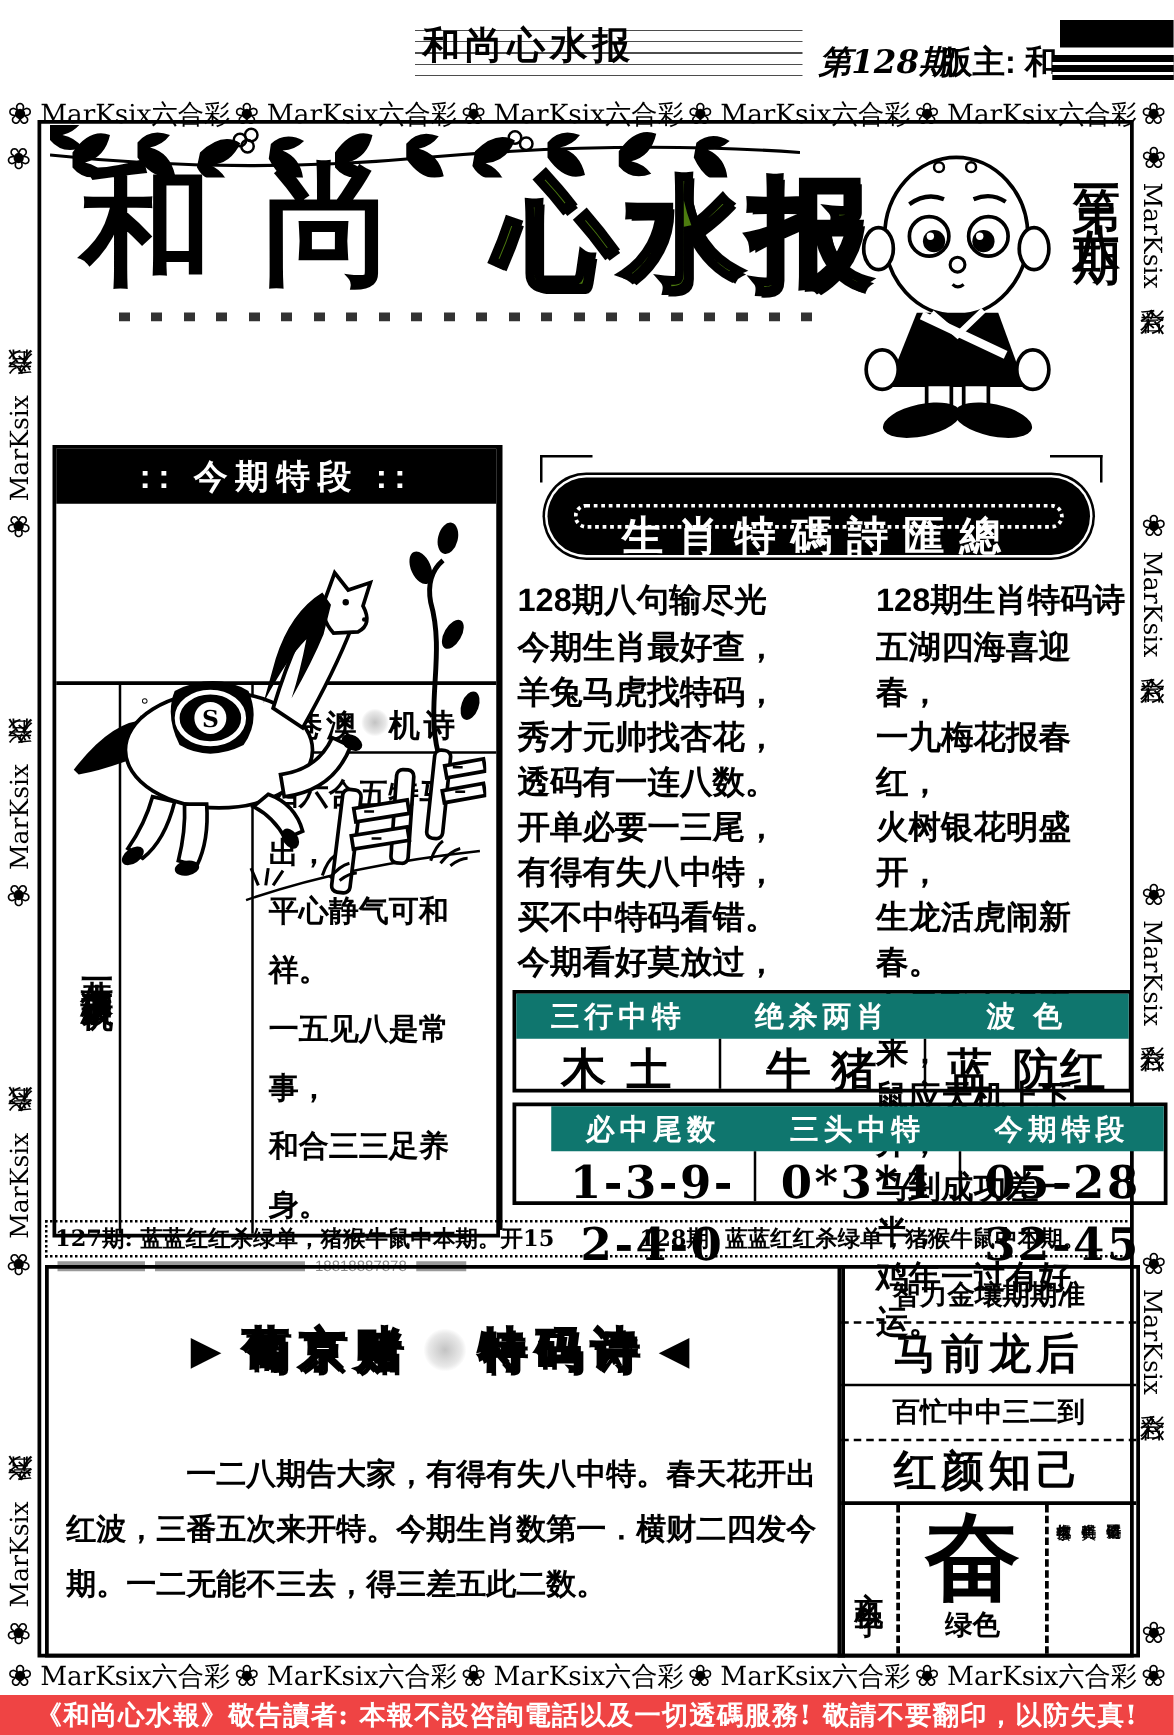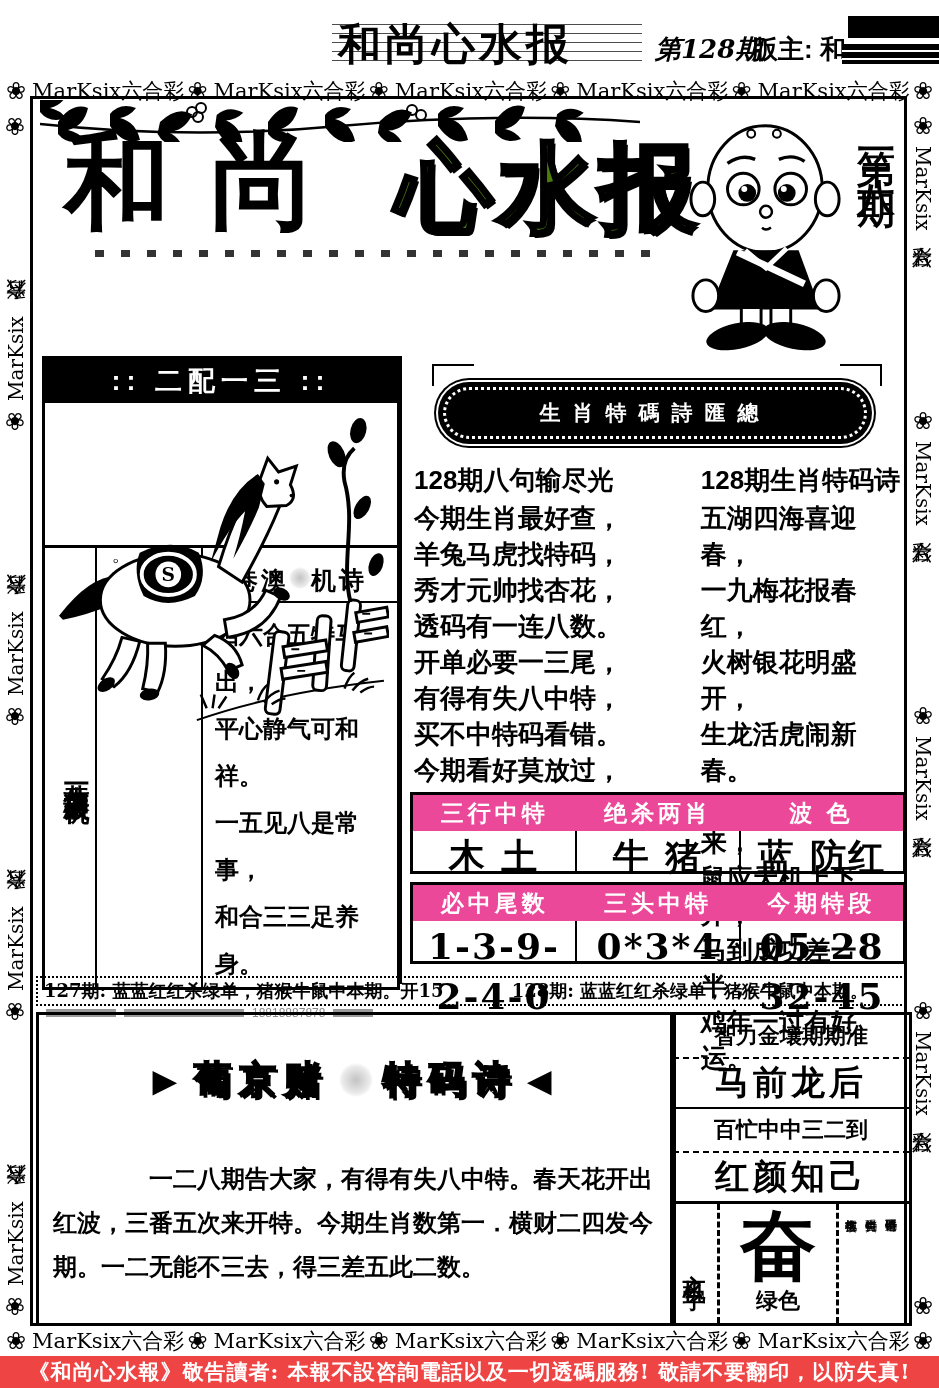--- a/index.html
+++ b/index.html
@@ -6,21 +6,21 @@
   body{width:939px;height:1388px;position:relative;background:#fff;color:#000;
        font-family:"Liberation Sans",sans-serif;overflow:hidden;}
   .abs{position:absolute;}
   .s{font-family:"DejaVu Serif",serif;}
   .b{font-weight:bold;}
 
   
   #top-header{left:0;top:6px;width:939px;height:66px;}
   .ruled{left:332px;top:18px;width:310px;height:44px;
          background:repeating-linear-gradient(#000 0 1px,transparent 1px 9px);opacity:.7;}
-  #top-title{left:338px;top:10px;font-size:43px;font-weight:900;letter-spacing:4px;}
+  #top-title{left:338px;top:10px;font-size:30px;font-weight:900;letter-spacing:4px;}
   #top-issue{left:655px;top:26px;font-size:26px;font-style:italic;}
   #top-publisher{left:752px;top:26px;font-size:26px;}
   .redact{left:848px;top:10px;width:91px;height:22px;background:#000;}
   .redact2{left:842px;top:38px;width:97px;height:20px;background:#000;
            background-image:repeating-linear-gradient(#000 0 6px,#fff 6px 8px);}
 
   
   .bstrip{display:flex;justify-content:space-between;align-items:center;
           font-family:"DejaVu Serif",serif;font-size:21px;}
   .bstrip .list{display:contents;}
@@ -69,33 +69,33 @@
       border-bottom:2px solid #000;font-family:"DejaVu Serif",serif;letter-spacing:3px;margin-top:13px;}
   #mystery-lines{padding:8px 0 0 12px;font-family:"DejaVu Serif",serif;font-size:24px;font-weight:bold;}
   #mystery-lines .pline{line-height:47px;}
 
   
   #zodiac{left:400px;top:356px;width:507px;height:628px;border-left:2px solid #000;}
   .corner-tl{left:30px;top:8px;width:40px;height:20px;border-left:2px solid #000;border-top:2px solid #000;}
   .corner-tr{left:438px;top:8px;width:40px;height:20px;border-right:2px solid #000;border-top:2px solid #000;}
   #pill{left:36px;top:26px;width:434px;height:62px;background:#000;border-radius:32px;
         box-shadow:0 0 0 2px #fff,0 0 0 4px #000;display:flex;}
-  #pill-inner{margin:5px;flex:1;border:3px dotted #fff;border-radius:26px;color:#fff;
-      font-size:21px;font-weight:bold;letter-spacing:12px;text-align:center;line-height:46px;
+  #pill-inner{margin:21px;flex:1;border:3px dotted #fff;border-radius:26px;color:#fff;
+      font-size:33px;font-weight:bold;letter-spacing:12px;text-align:center;line-height:46px;
       font-family:"DejaVu Serif",serif;}
   #poems{left:10px;top:104px;width:492px;display:flex;}
   .poem{font-size:26px;font-weight:bold;}
   .poem .ptitle{line-height:40px;}
   .poem .pline{line-height:36px;font-family:"DejaVu Serif",serif;}
   #poemA{width:288px;padding-left:2px;}
   #poemB{width:204px;}
   .ztable{left:8px;width:490px;border:3px solid #000;}
   #table1{top:436px;}
-  #table2{top:526px;}
-  .thead{display:flex;background:#ec4899;color:#fff;height:36px;}
+  #table2{top:526px;padding-left:28px;}
+  .thead{display:flex;background:#0f766e;color:#fff;height:36px;}
   .thead div{flex:1;text-align:center;font-size:23px;font-weight:bold;line-height:36px;letter-spacing:4px;}
   .tvals{display:flex;height:40px;}
   .tvals div{flex:1;text-align:center;font-size:36px;font-weight:900;line-height:50px;
       border-right:2px solid #000;font-family:"DejaVu Serif",serif;letter-spacing:2px;}
   .tvals div:last-child{border-right:none;}
 
   
   #results{left:36px;top:976px;width:866px;height:26px;border:2px dotted #000;
       display:flex;align-items:center;font-size:18px;font-weight:bold;font-family:"DejaVu Serif",serif;}
   #results .left{width:54%;padding-left:6px;}
@@ -275,21 +275,21 @@
   <ellipse cx="140" cy="188" rx="13" ry="16" fill="#fff" stroke="#000" stroke-width="3"></ellipse>
   <rect x="54" y="200" width="20" height="22" fill="#fff" stroke="#000" stroke-width="3"></rect>
   <rect x="84" y="200" width="20" height="22" fill="#fff" stroke="#000" stroke-width="3"></rect>
   <ellipse cx="50" cy="229" rx="32" ry="13" fill="#000" transform="rotate(-12 50 229)"></ellipse>
   <ellipse cx="108" cy="229" rx="32" ry="13" fill="#000" transform="rotate(12 108 229)"></ellipse>
 </svg>
 
 <div class="abs" id="issue-vert">第一二八期</div>
 
 <div class="abs" id="treasure">
-  <div id="treasure-hd">:: 二配一三 ::</div>
+  <div id="treasure-hd">:: 今期特段 ::</div>
   <div id="horse-box">
     <svg viewBox="0 0 345 325" width="340" height="320">
       <path d="M150,318 q80,-28 190,-40" stroke="#000" stroke-width="2" fill="none"></path>
       <path d="M10,212 q34,-44 64,-40 l-8,28 q-30,12 -52,16 z" fill="#000"></path>
       <ellipse cx="128" cy="196" rx="76" ry="47" fill="#fff" stroke="#000" stroke-width="3"></ellipse>
       <path d="M172,162 Q192,96 214,74 L236,96 Q222,132 196,178 Z" fill="#fff" stroke="#000" stroke-width="3"></path>
       <path d="M214,74 L222,52 L233,66 L251,60 L245,79 Q253,94 241,100 L221,101 Q210,89 214,74 Z" fill="#fff" stroke="#000" stroke-width="3"></path>
       <circle cx="231" cy="76" r="2.6" fill="#000"></circle>
         <circle cx="246" cy="90" r="1.8" fill="#000"></circle>
       <path d="M212,68 Q186,84 174,122 L164,158 Q183,122 199,106 Q194,132 187,154 Q204,124 213,102 L219,78 Z" fill="#000"></path>

